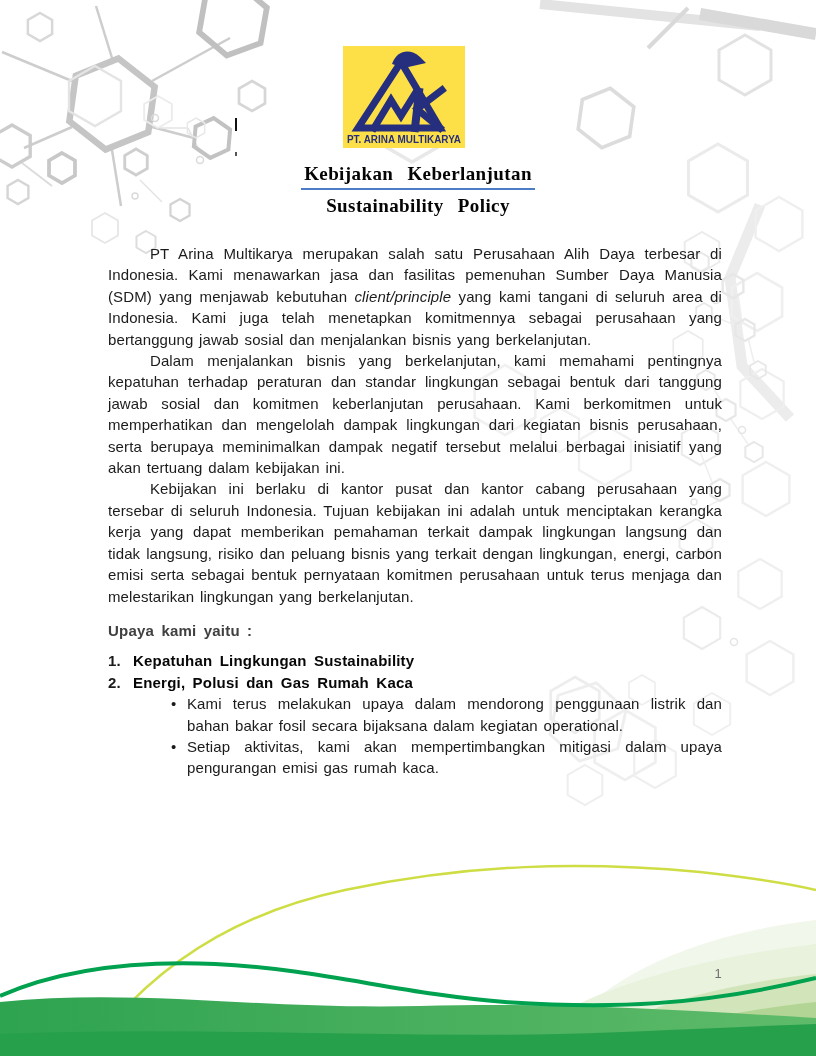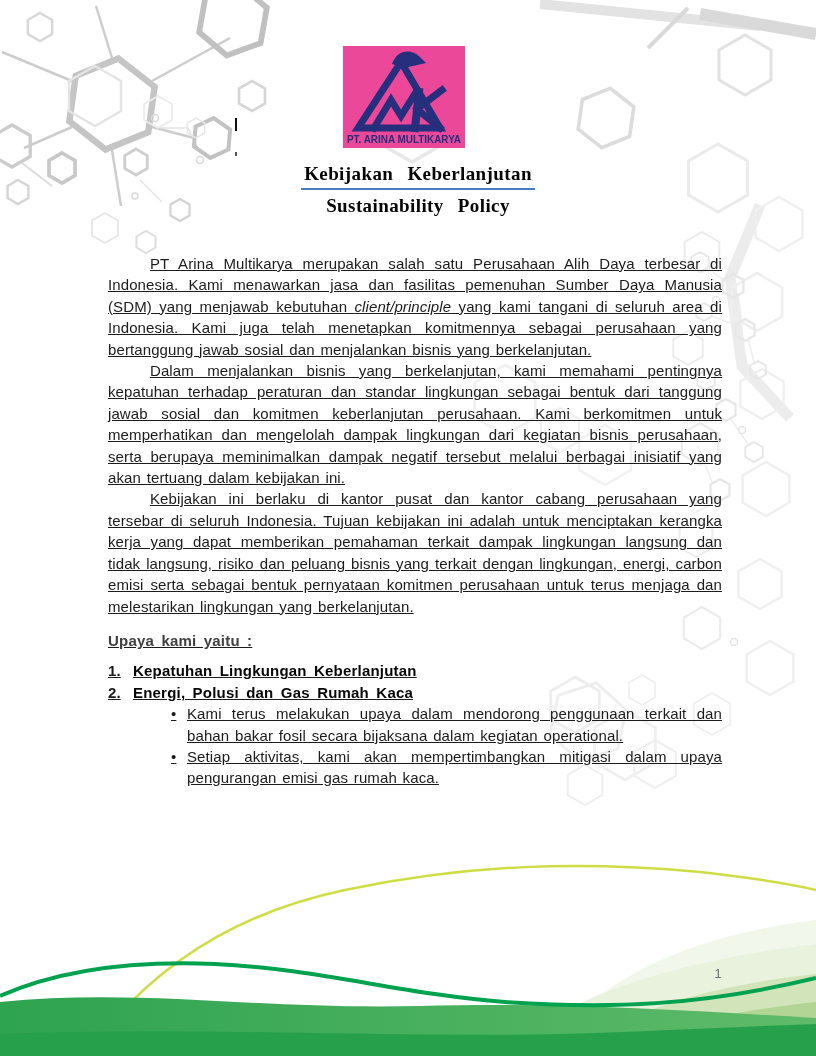--- a/index.html
+++ b/index.html
@@ -6,31 +6,31 @@
   .page {
     position:relative; width:816px; height:1056px; overflow:hidden;
     background:#ffffff; font-family:"Liberation Sans", sans-serif; color:#1b1b1b;
   }
   svg.bg-pattern { position:absolute; left:0; top:0; z-index:0; }
   svg.footer-waves { position:absolute; left:0; bottom:0; z-index:1; }
 
   .stray-mark-a { position:absolute; left:235px; top:118px; width:2px; height:13px; background:#111; z-index:2; }
   .stray-mark-b { position:absolute; left:235px; top:152px; width:2px; height:4px; background:#555; z-index:2; }
 
-  .logo-block { position:absolute; left:343px; top:46px; width:122px; height:102px; background:#ec4899; z-index:2; }
+  .logo-block { position:absolute; left:343px; top:46px; width:122px; height:102px; background:#fde047; z-index:2; }
 
   .title-block { position:absolute; left:10px; top:163px; width:816px; text-align:center; z-index:2;font-family:Liberation Serif, serif; }
   .title-line1 { display:inline-block; font-size:19px; font-weight:bold; color:#050505;
                  letter-spacing:.4px; word-spacing:9px; padding:0 3px 3px 3px;
                  border-bottom:2.5px solid #4a7cc7; }
   .title-line2 { margin-top:5px; font-size:19px; font-weight:bold; color:#050505;
                  letter-spacing:.4px; word-spacing:9px; }
 
-  .body-text { position:absolute; left:108px; top:253px; width:614px; z-index:2;
-               font-size:15px; line-height:21.4px; letter-spacing:.1px; word-spacing:1.5px;text-decoration:underline; }
+  .body-text { position:absolute; left:108px; top:243px; width:614px; z-index:2;
+               font-size:15px; line-height:21.4px; letter-spacing:.1px; word-spacing:1.5px; }
   .para { margin:0; text-indent:42px; text-align:justify; }
   .para em { font-style:italic; }
   .section-heading { margin:13px 0 9px 0; font-size:15px; font-weight:bold; letter-spacing:.2px; word-spacing:3px; color:#404040; }
 
   .num-item { display:flex; }
   .item-num { width:25px; flex:0 0 25px; font-weight:bold; }
   .item-content { flex:1; }
   .item-title { font-weight:bold; letter-spacing:.2px; word-spacing:3px; color:#070707; }
   .item-text { text-align:justify; }
   .bullet-row { display:flex; margin-left:32px; }
@@ -181,31 +181,31 @@
   <main class="body-text">
     <p class="para"><span>PT Arina Multikarya merupakan salah satu Perusahaan Alih Daya terbesar di Indonesia. Kami menawarkan jasa dan fasilitas pemenuhan Sumber Daya Manusia (SDM) yang menjawab kebutuhan </span><em>client/principle</em><span> yang kami tangani di seluruh area di Indonesia. Kami juga telah menetapkan komitmennya sebagai perusahaan yang bertanggung jawab sosial dan menjalankan bisnis yang berkelanjutan.</span></p>
     <p class="para">Dalam menjalankan bisnis yang berkelanjutan, kami memahami pentingnya kepatuhan terhadap peraturan dan standar lingkungan sebagai bentuk dari tanggung jawab sosial dan komitmen keberlanjutan perusahaan. Kami berkomitmen untuk memperhatikan dan mengelolah dampak lingkungan dari kegiatan bisnis perusahaan, serta berupaya meminimalkan dampak negatif tersebut melalui berbagai inisiatif yang akan tertuang dalam kebijakan ini.</p>
     <p class="para">Kebijakan ini berlaku di kantor pusat dan kantor cabang perusahaan yang tersebar di seluruh Indonesia. Tujuan kebijakan ini adalah untuk menciptakan kerangka kerja yang dapat memberikan pemahaman terkait dampak lingkungan langsung dan tidak langsung, risiko dan peluang bisnis yang terkait dengan lingkungan, energi, carbon emisi serta sebagai bentuk pernyataan komitmen perusahaan untuk terus menjaga dan melestarikan lingkungan yang berkelanjutan.</p>
 
     <h2 class="section-heading">Upaya kami yaitu :</h2>
 
     <div class="num-item">
       <div class="item-num">1.</div>
       <div class="item-content">
-        <div class="item-title">Kepatuhan Lingkungan Keberlanjutan</div>
+        <div class="item-title">Kepatuhan Lingkungan Sustainability</div>
       </div>
     </div>
 
     <div class="num-item">
       <div class="item-num">2.</div>
       <div class="item-content">
         <div class="item-title">Energi, Polusi dan Gas Rumah Kaca</div>
         <div class="bullet-row">
           <div class="bullet-dot">•</div>
-          <div class="bullet-text">Kami terus melakukan upaya dalam mendorong penggunaan terkait dan bahan bakar fosil secara bijaksana dalam kegiatan operational.</div>
+          <div class="bullet-text">Kami terus melakukan upaya dalam mendorong penggunaan listrik dan bahan bakar fosil secara bijaksana dalam kegiatan operational.</div>
         </div>
         <div class="bullet-row">
           <div class="bullet-dot">•</div>
           <div class="bullet-text">Setiap aktivitas, kami akan mempertimbangkan mitigasi dalam upaya pengurangan emisi gas rumah kaca.</div>
         </div>
       </div>
     </div>
   </main>
 
   <div class="page-number">1</div>

